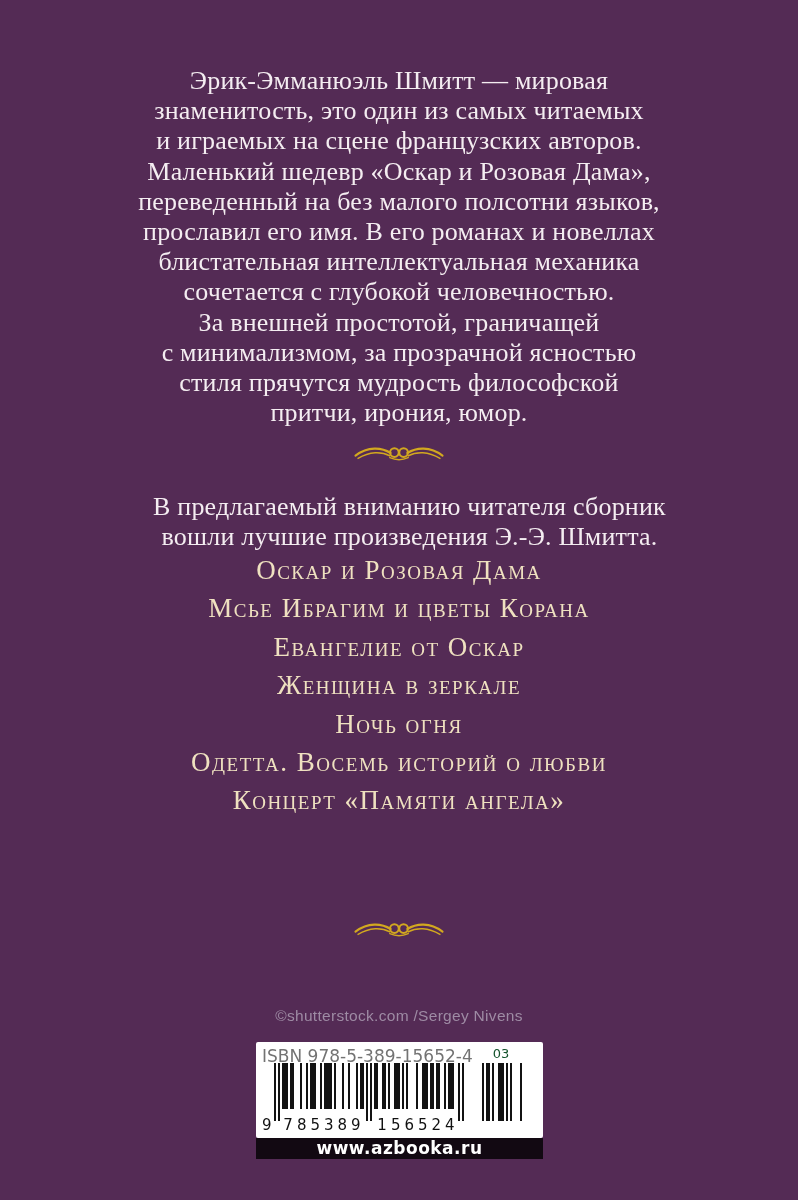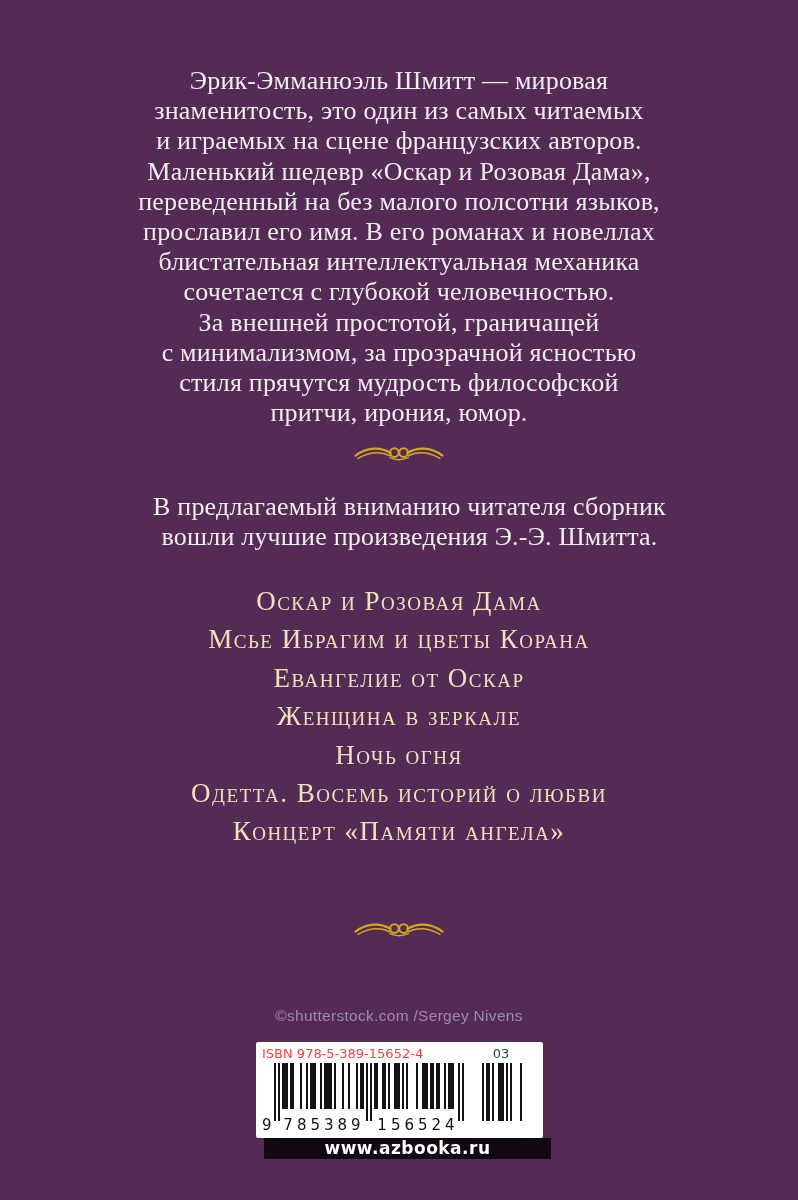--- a/index.html
+++ b/index.html
@@ -18,46 +18,46 @@
     top:66px; font-size:26px; line-height:30.2px; color:var(--text);
     white-space:pre-line; letter-spacing:0.2px;
   }
   .note{
     top:492px; font-size:26px; line-height:30.2px; color:var(--text);
     white-space:pre-line; letter-spacing:0.2px;padding-left:21px;
   }
   .flourish{position:absolute; left:50%; transform:translateX(-50%);}
   .flourish.first{top:441px;}
   .flourish.second{top:917px;}
-  .books{top:582px;}
+  .books{top:551px;}
   .book-title{
     font-variant:small-caps; font-size:27px; line-height:38.4px;
     color:var(--cream); letter-spacing:1.5px;
   }
   .credit{
     top:1007px; font-family:"Liberation Sans","DejaVu Sans",sans-serif;
     font-size:15.5px; color:var(--credit); letter-spacing:0.3px;
   }
   .barcode-panel{
     position:absolute; left:256px; top:1042px; width:287px; height:96px;
     background:var(--panel); border-radius:2px;
   }
   .isbn-label{
     position:absolute; top:4px; left:6px; width:208px; text-align:left;
-    font-family:"DejaVu Sans","Liberation Sans",sans-serif; font-size:13px;
-    font-weight:500; color:#ef4444; white-space:nowrap;
+    font-family:"DejaVu Sans","Liberation Sans",sans-serif; font-size:17px;
+    font-weight:500; color:#737373; white-space:nowrap;
   }
   .addon-label{
     position:absolute; top:4px; left:224px; width:42px; text-align:center;
     font-family:"DejaVu Sans","Liberation Sans",sans-serif; font-size:13px;
     font-weight:500; color:#14532d;
   }
   .barcode-svg{position:absolute; left:6px; top:21px; width:262px; height:70px;}
   .footer-bar{
-    position:absolute; left:264px; top:1138px; width:287px; height:21px;
+    position:absolute; left:256px; top:1138px; width:287px; height:21px;
     background:var(--footer-bg); display:flex; align-items:center; justify-content:center;
   }
   .footer-bar span{
     font-family:"DejaVu Sans","Liberation Sans",sans-serif; font-weight:bold;
     font-size:17px; color:var(--footer-text); letter-spacing:0.5px; line-height:1;
   }
 </style>
 </head>
 <body>
 

